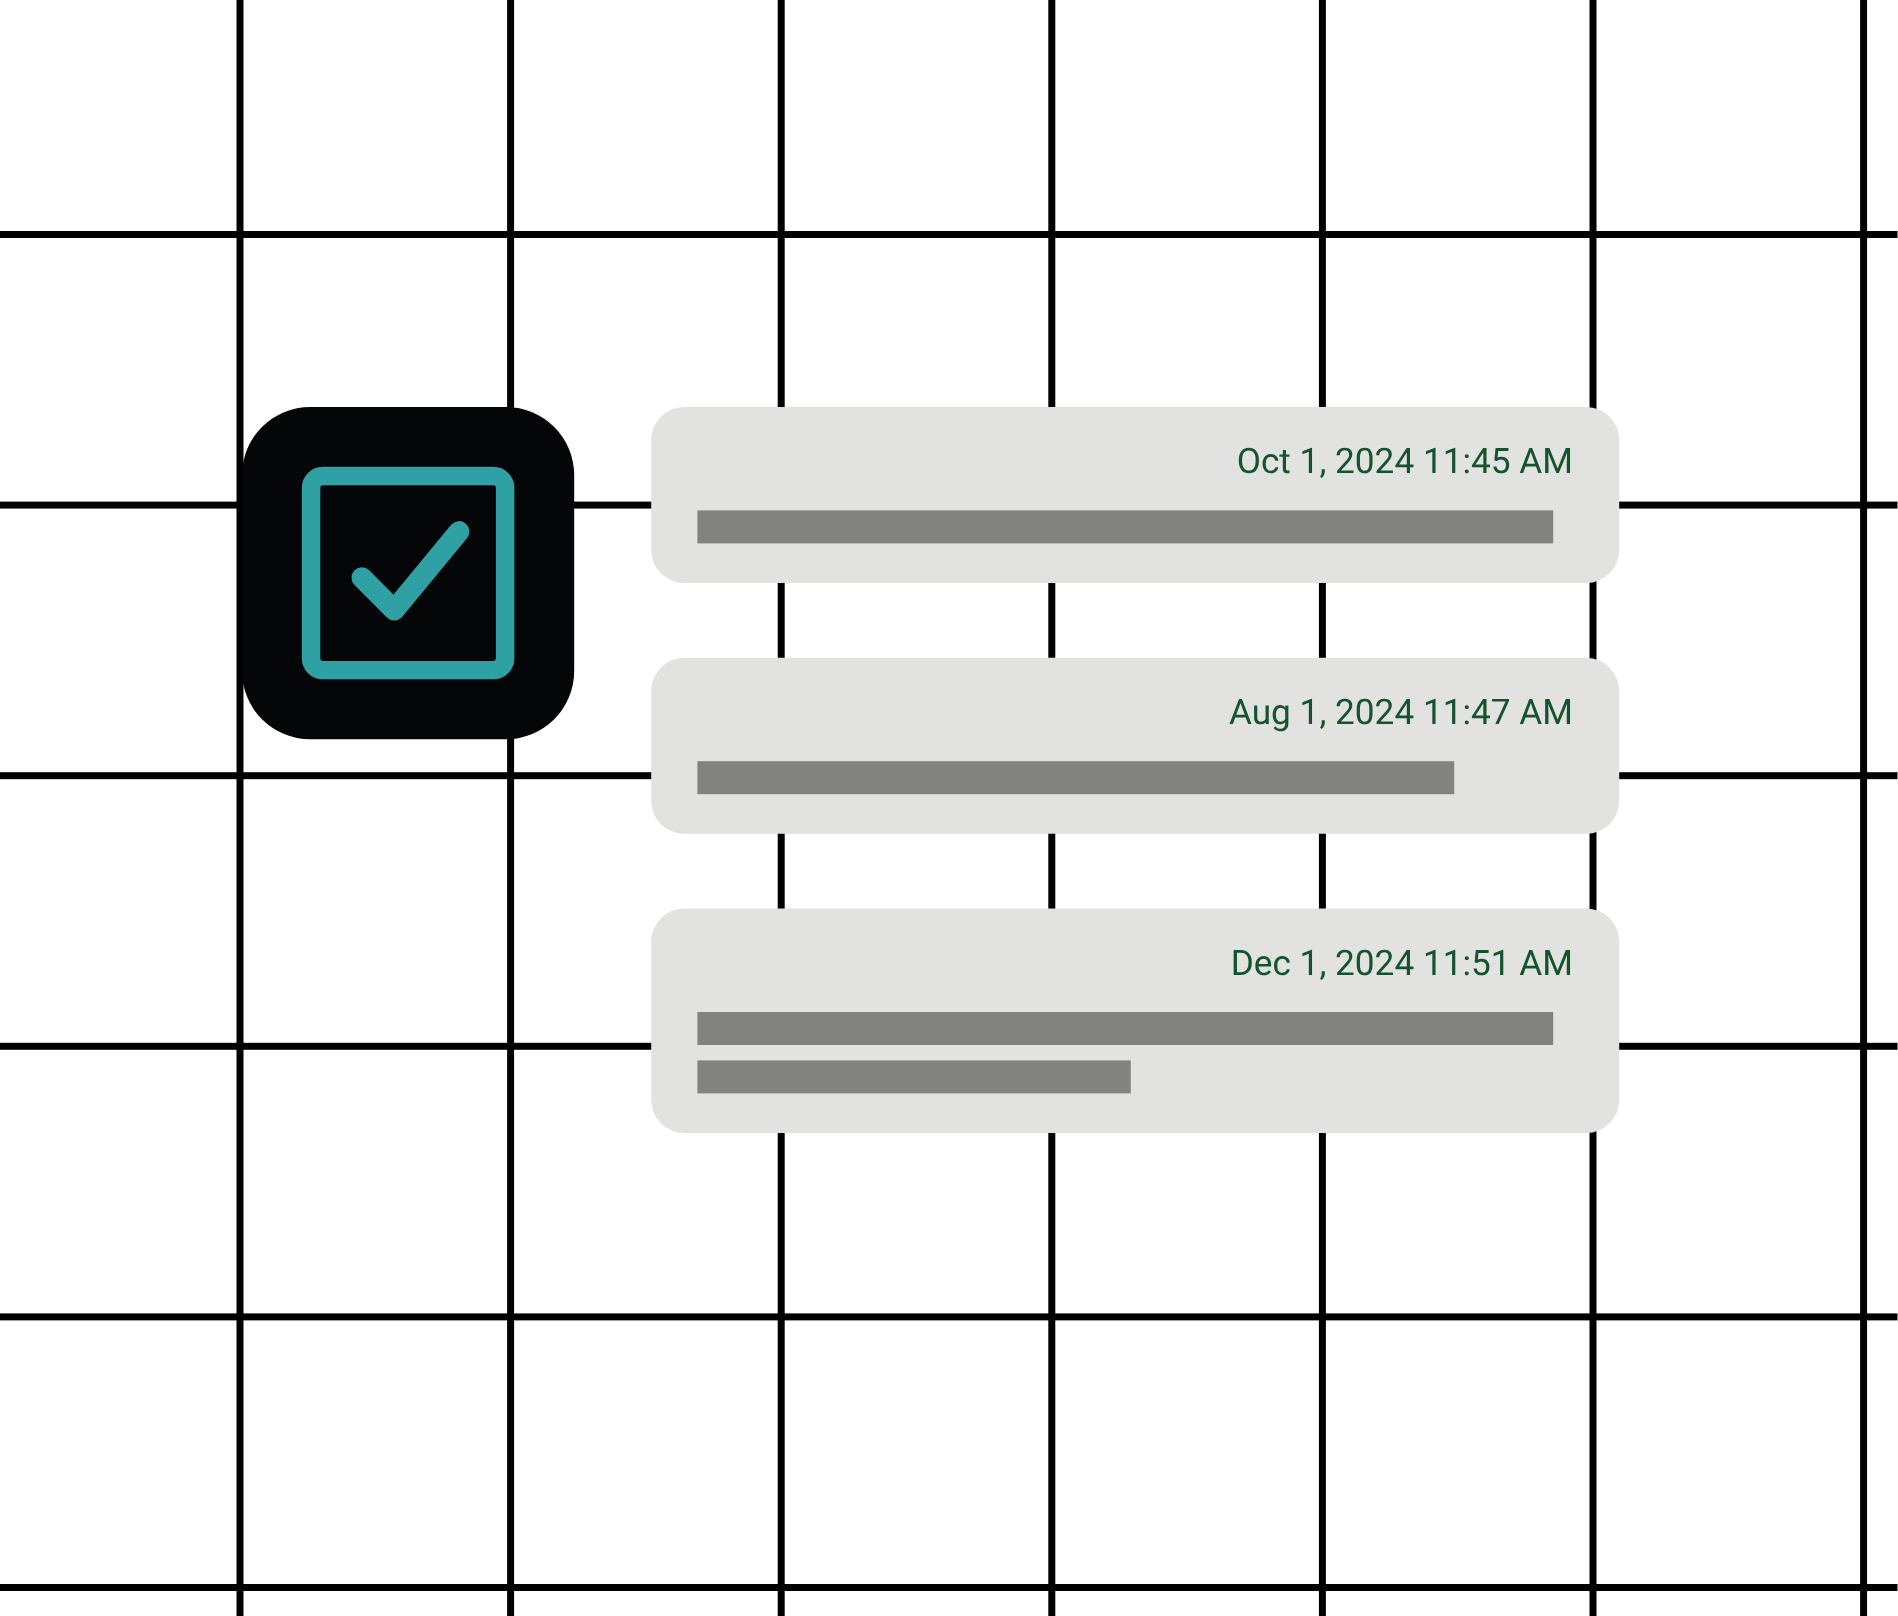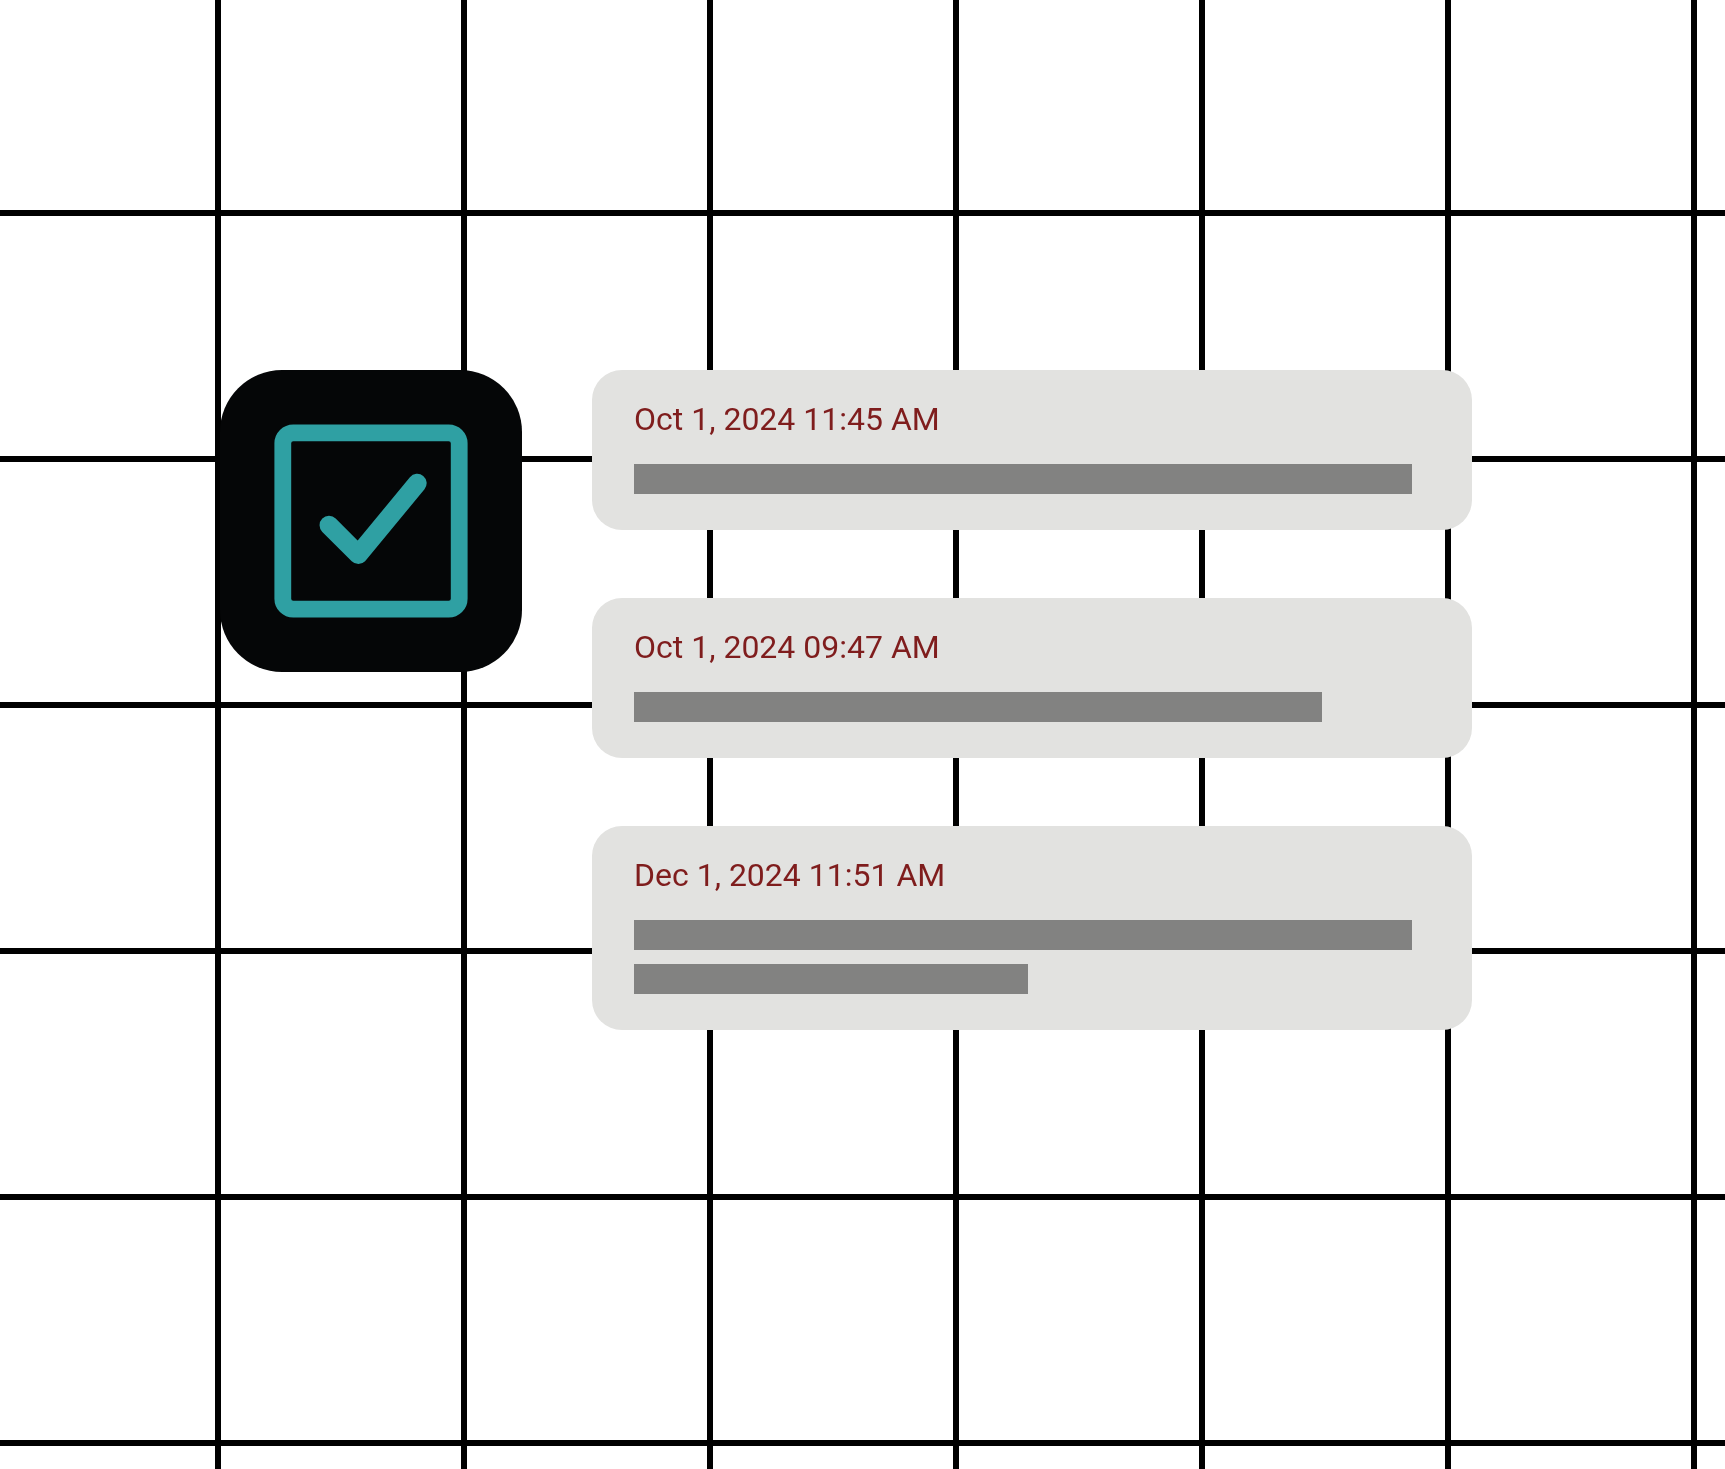--- a/index.html
+++ b/index.html
@@ -65,23 +65,24 @@
     }
     
     .notification-card {
       background-color: #e2e2e0;
       border-radius: 30px;
       padding: 30px 42px 36px 42px;
     }
     
     .notification-timestamp {
       font-size: 32px;
-      color: #7f1d1d;
+      color: #14532d;
       font-weight: 400;
       margin-bottom: 26px;
+      text-align: right;
     }
     
     .notification-content-bars {
       display: flex;
       flex-direction: column;
       gap: 14px;
     }
     
     .content-bar {
       height: 30px;
@@ -117,21 +118,21 @@
   <div class="notification-list">
 
     <div class="notification-card">
       <div class="notification-timestamp">Oct 1, 2024 11:45 AM</div>
       <div class="notification-content-bars">
         <div class="content-bar bar-long"></div>
       </div>
     </div>
 
     <div class="notification-card">
-      <div class="notification-timestamp">Oct 1, 2024 09:47 AM</div>
+      <div class="notification-timestamp">Aug 1, 2024 11:47 AM</div>
       <div class="notification-content-bars">
         <div class="content-bar bar-medium"></div>
       </div>
     </div>
 
     <div class="notification-card">
       <div class="notification-timestamp">Dec 1, 2024 11:51 AM</div>
       <div class="notification-content-bars">
         <div class="content-bar bar-long"></div>
         <div class="content-bar bar-short"></div>

